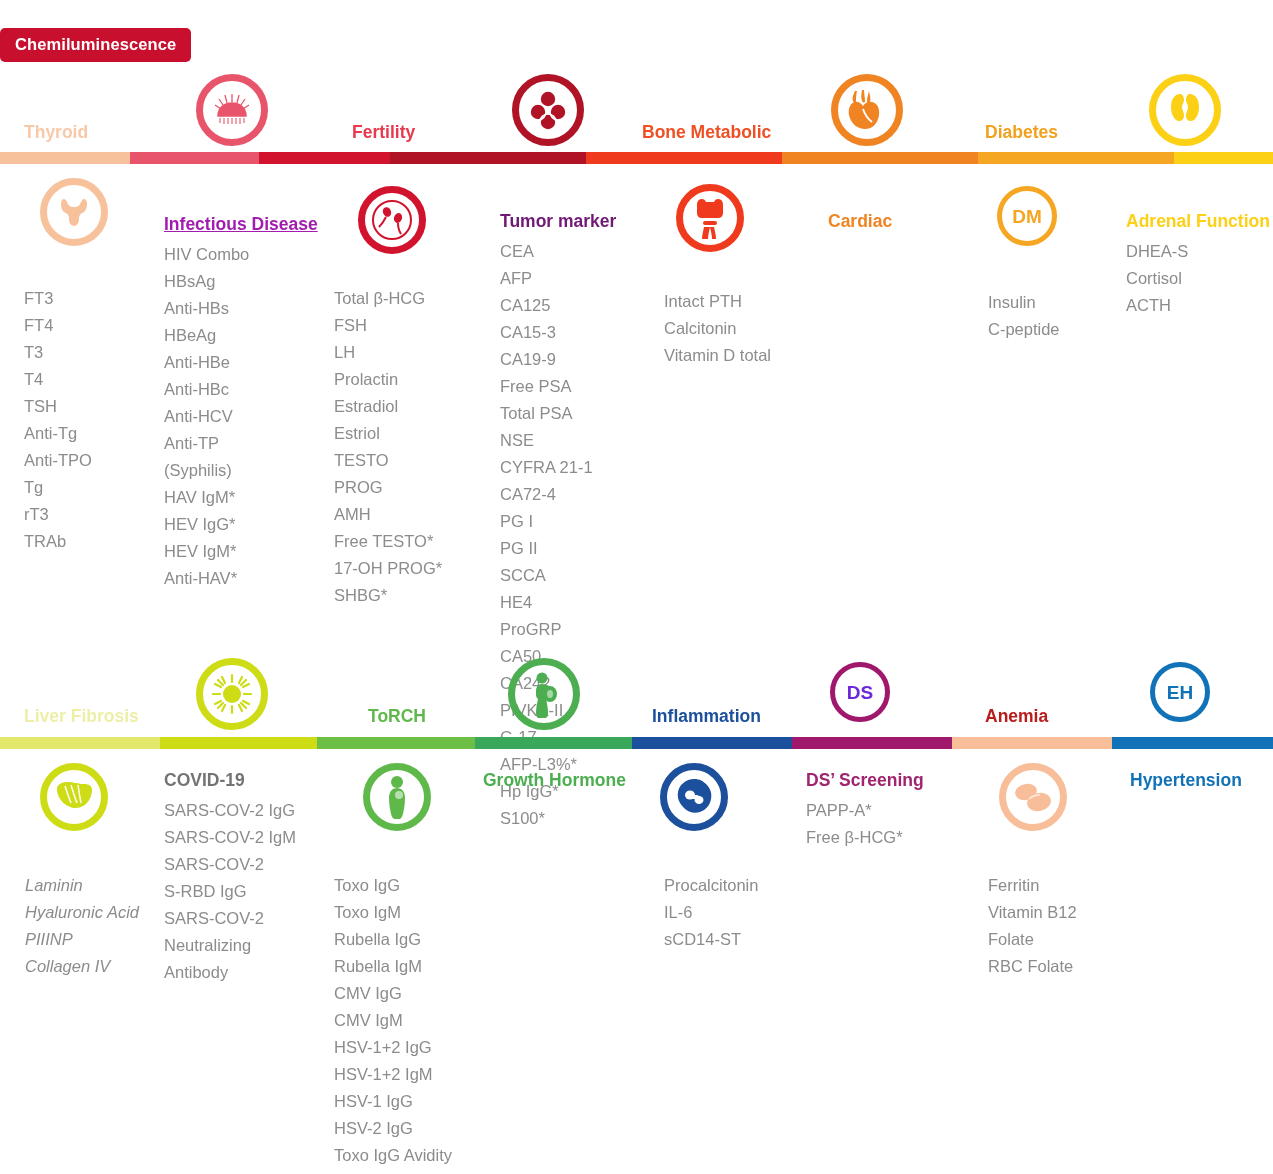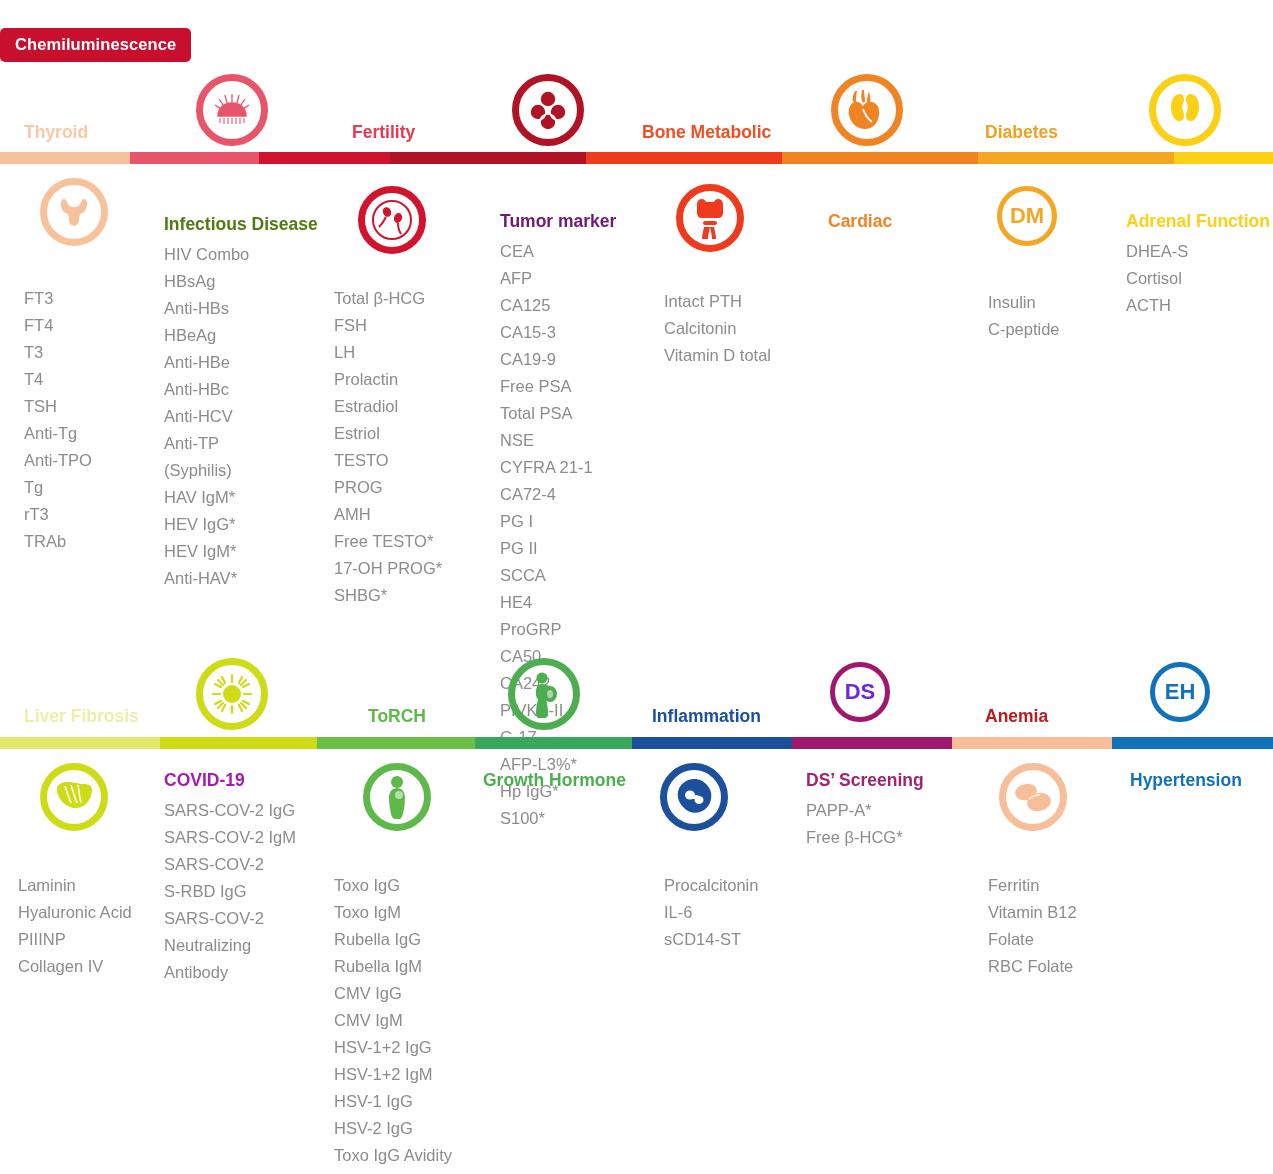--- a/index.html
+++ b/index.html
@@ -35,21 +35,21 @@
   }
 
   
   .circ {
     position: absolute;
     border-radius: 50%;
     display: flex; align-items: center; justify-content: center;
   }
   .circ svg { display: block; }
   .circ .initials {
-    font-size: 22px; font-weight: bold; line-height: 1;
+    font-size: 19px; font-weight: bold; line-height: 1;
   }
 
   
   .col { position: absolute; }
   .col h3 {
     font-size: 17.5px; font-weight: bold;
     white-space: nowrap; margin-bottom: 6px;
   }
   .col ul { list-style: none; }
   .col li {
@@ -160,21 +160,21 @@
           <li>T4</li>
           <li>TSH</li>
           <li>Anti-Tg</li>
           <li>Anti-TPO</li>
           <li>Tg</li>
           <li>rT3</li>
           <li>TRAb</li>
         </ul>
       </div>
       <div class="col" style="left: 164px; top: 214px;">
-        <h3 style="color: #4d7c0f;">Infectious Disease</h3>
+        <h3 style="color: #a21caf; text-decoration: underline;">Infectious Disease</h3>
         <ul>
           <li>HIV Combo</li>
           <li>HBsAg</li>
           <li>Anti-HBs</li>
           <li>HBeAg</li>
           <li>Anti-HBe</li>
           <li>Anti-HBc</li>
           <li>Anti-HCV</li>
           <li>Anti-TP</li>
           <li>(Syphilis)</li>
@@ -341,31 +341,31 @@
       <div class="circ" style="width: 68px; height: 68px; border: 7px solid rgb(205, 220, 20); left: 40px; top: 763px;">
         <svg width="46" height="40" viewBox="0 0 46 40">
         <path fill="#CDDC14" d="M6 12c0-4 4-7 10-7 7 0 11 2 17 2 5 0 8 2 8 6 0 8-6 18-16 18-9 0-19-8-19-19z"></path>
         <g stroke="#ffffff" stroke-width="1.5" fill="none">
           <path d="M14 9c2 6 4 12 6 17"></path>
             <path d="M20 8c2 7 4 13 6 18"></path>
           <path d="M27 8c1 7 2 13 3 18"></path>
         </g>
         </svg>
       </div>
-      <div class="col faded" style="left: 18px; top: 845px;">
+      <div class="col faded" style="left: 25px; top: 845px; font-style: italic;">
         <h3 style="color: rgb(205, 220, 20);">Liver Fibrosis</h3>
         <ul>
           <li>Laminin</li>
           <li>Hyaluronic Acid</li>
           <li>PIIINP</li>
           <li>Collagen IV</li>
         </ul>
       </div>
       <div class="col" style="left: 164px; top: 770px;">
-        <h3 style="color: #a21caf;">COVID-19</h3>
+        <h3 style="color: #737373;">COVID-19</h3>
         <ul>
           <li>SARS-COV-2 IgG</li>
           <li>SARS-COV-2 IgM</li>
           <li>SARS-COV-2</li>
           <li>S-RBD IgG</li>
           <li>SARS-COV-2</li>
           <li>Neutralizing</li>
           <li>Antibody</li>
         </ul>
       </div>

